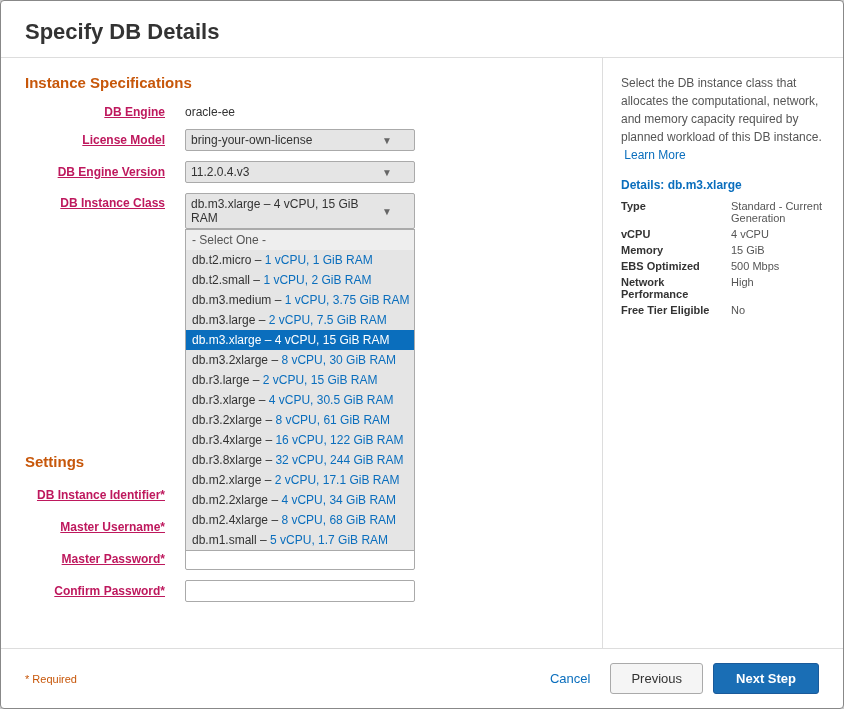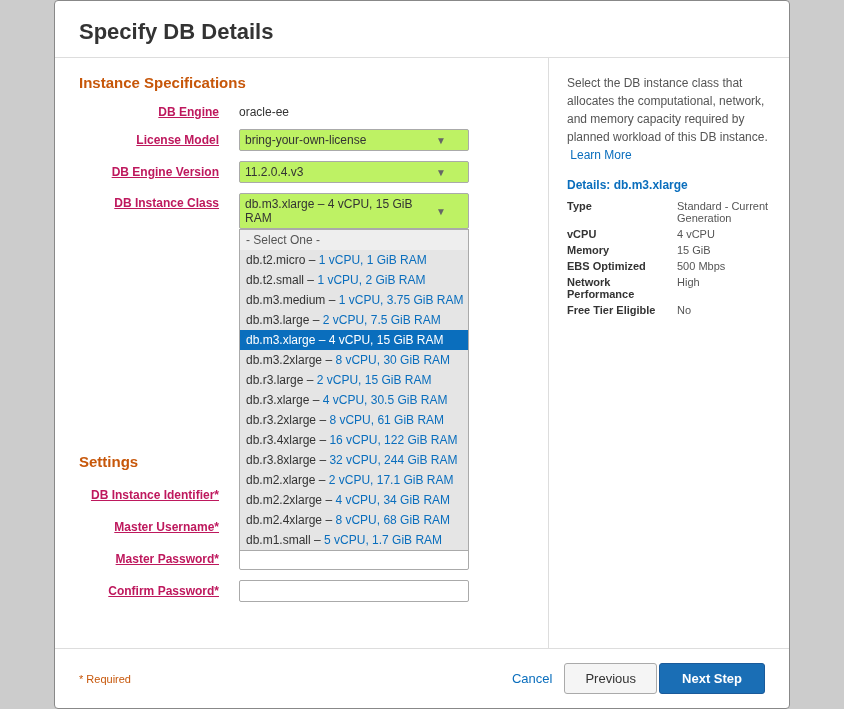--- a/index.html
+++ b/index.html
@@ -6,21 +6,21 @@
     body {
       font-family: Arial, Helvetica, sans-serif;
       font-size: 13px;
       background: #ccc;
       display: flex;
       align-items: center;
       justify-content: center;
       min-height: 100vh;
     }
     .dialog {
-      width: 736px;
+      width: 844px;
       min-height: 709px;
       background: #fff;
       border: 1px solid #888;
       border-radius: 4px;
       padding: 0;
       display: flex;
       flex-direction: column;
     }
     .dialog-title {
       font-size: 22px;
@@ -71,21 +71,21 @@
     .dropdown-container {
       position: relative;
       width: 230px;
     }
     .dropdown-display {
       width: 230px;
       padding: 3px 22px 3px 5px;
       border: 1px solid #aaa;
       border-radius: 2px;
       font-size: 12px;
-      background: #bef264;
+      background: #e5e5e5;
       color: #333;
       cursor: pointer;
       display: flex;
       align-items: center;
       justify-content: space-between;
     }
     .dropdown-display .arrow {
       font-size: 10px;
       color: #666;
     }
@@ -172,21 +172,21 @@
       display: flex;
       align-items: center;
     }
     .required-note {
       font-size: 11px;
       color: #c7570a;
       flex: 1;
     }
     .footer-buttons {
       display: flex;
-      gap: 2px;
+      gap: 10px;
       align-items: center;
     }
     .btn-cancel {
       background: none;
       border: none;
       color: #0a6ebd;
       font-size: 13px;
       cursor: pointer;
       padding: 5px 10px;
     }

